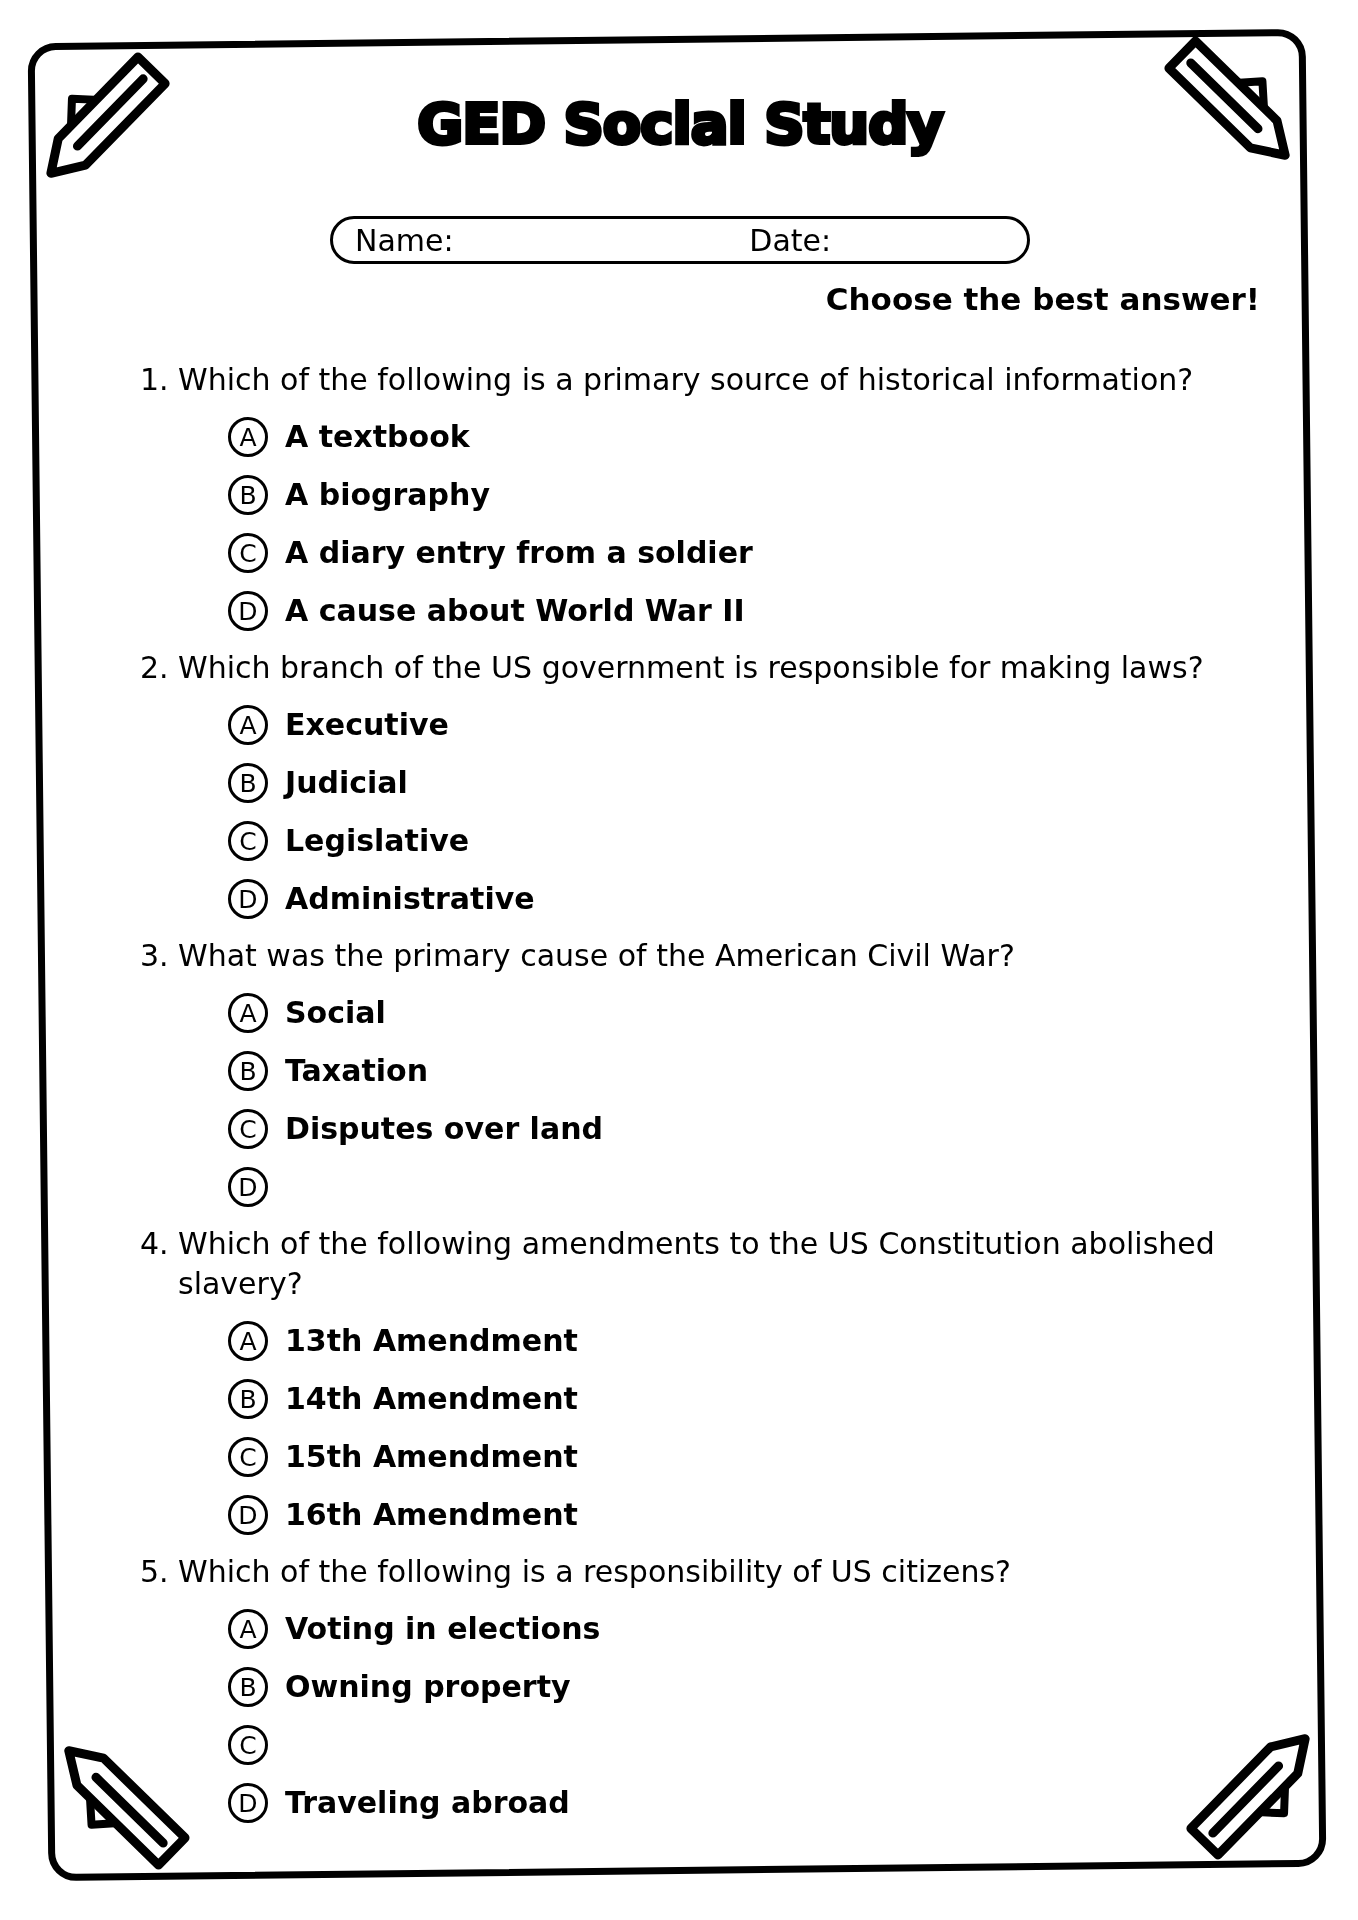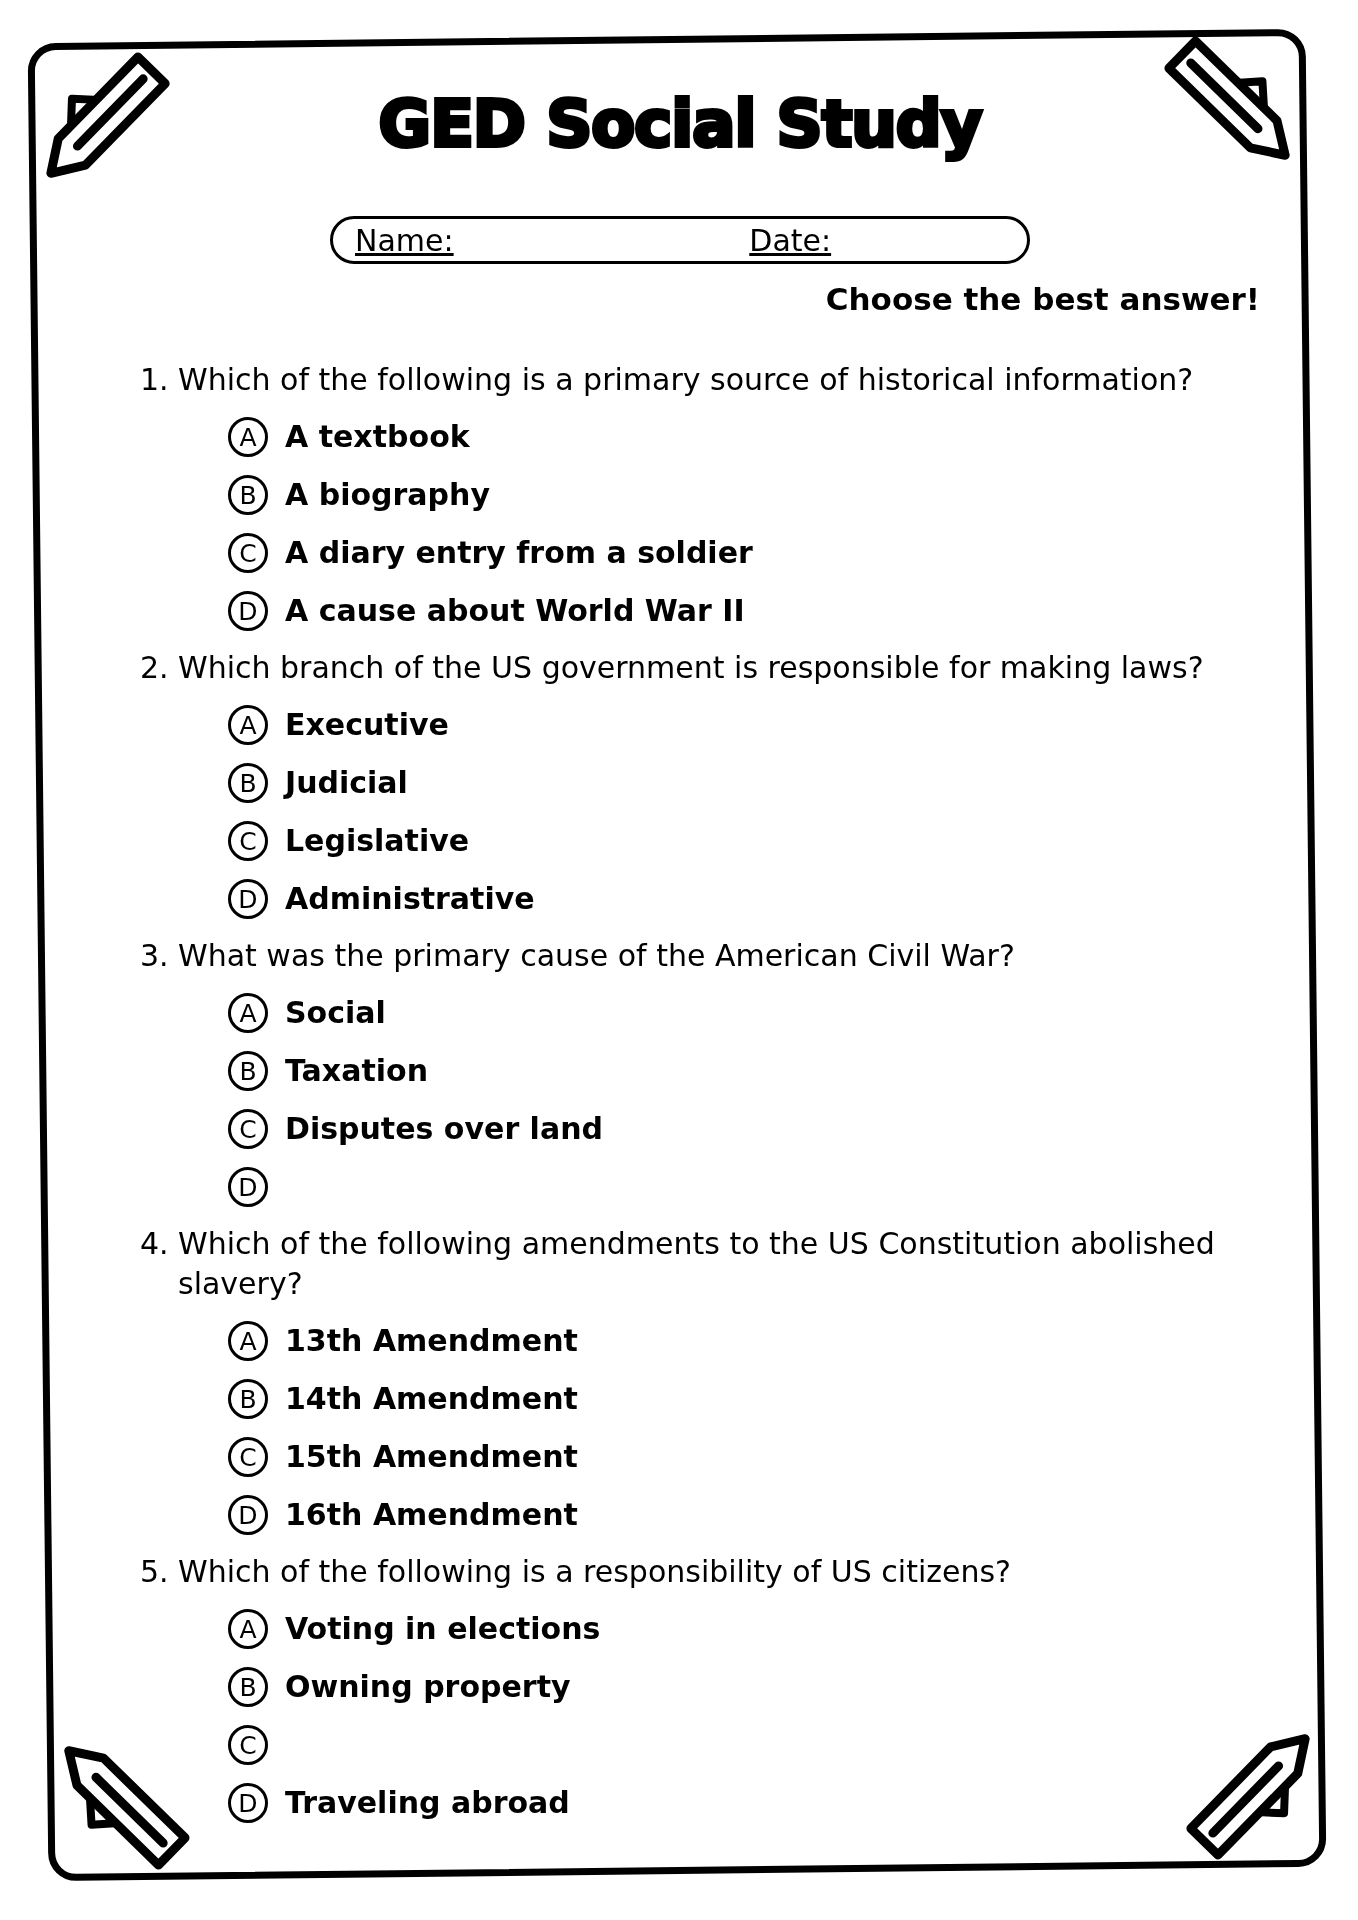--- a/index.html
+++ b/index.html
@@ -25,36 +25,35 @@
   .clip.tr{right:-10px;top:-6px;transform:scaleX(-1);}
   .clip.bl{left:-10px;bottom:-2px;transform:scaleY(-1);}
   .clip.br{right:-12px;bottom:-4px;transform:scale(-1,-1);}
 
   .content{
     position:absolute;left:100px;top:58px;width:1160px;
   }
   .title{
     margin:14px 0 0 0;
     text-align:center;
-    font-size:64px;
+    font-size:56px;
     line-height:104px;
     font-weight:bold;
     letter-spacing:-1px;
     -webkit-text-stroke:4px #000;
   }
   .pill{
     margin:40px auto 0 auto;
     width:700px;height:48px;
     border:3.5px solid #000;
     border-radius:26px;
     display:flex;align-items:center;
     padding:0 22px;
     box-sizing:border-box;
     font-size:30px;
-    text-decoration:underline;
   }
   .pill .fill-name{flex:1.7;height:100%;}
   .pill .fill-date{flex:1;height:100%;}
   .instruction{
     margin-top:14px;
     text-align:right;
     font-size:31px;
     line-height:42px;
     font-weight:bold;
   }

